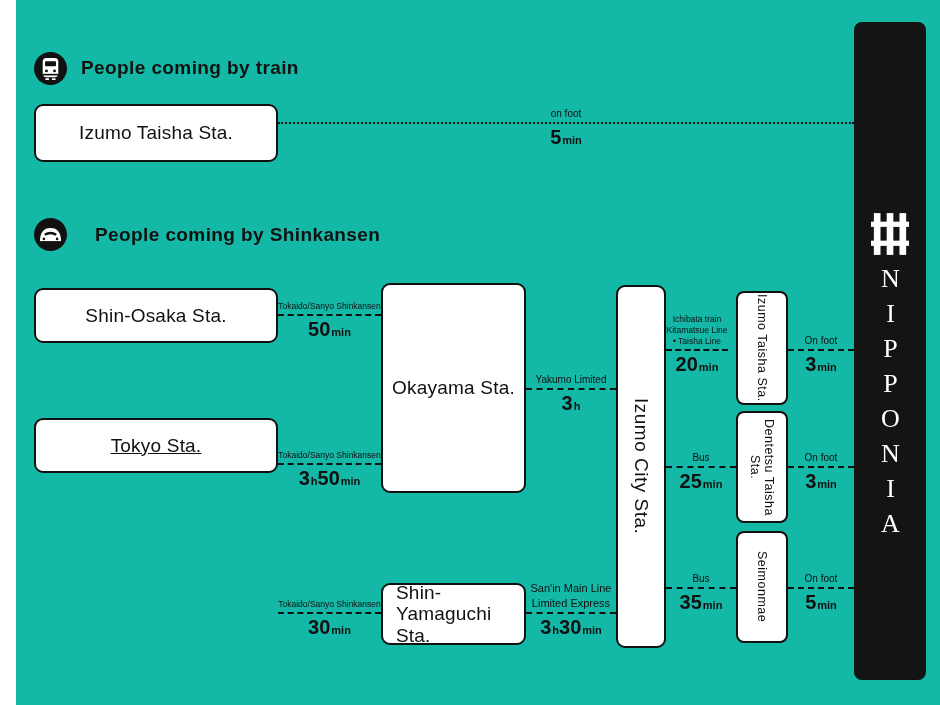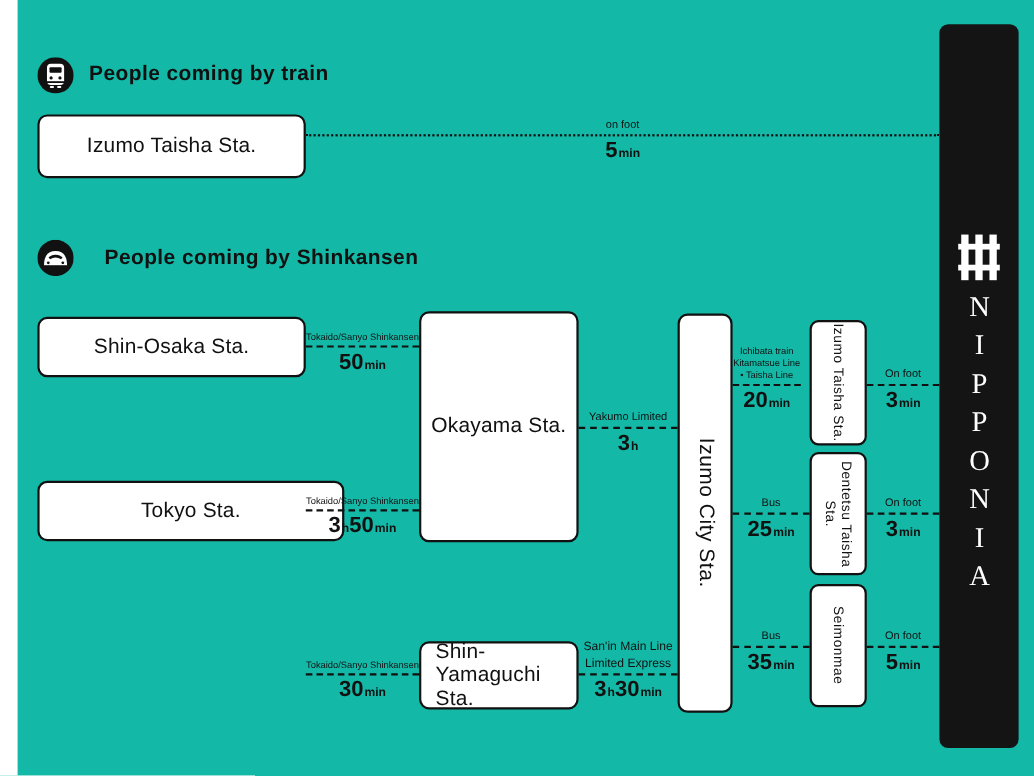--- a/index.html
+++ b/index.html
@@ -79,21 +79,21 @@
       <circle cx="10.8" cy="22.8" r="1.4" fill="#111"></circle>
       <circle cx="25.2" cy="22.8" r="1.4" fill="#111"></circle>
       <rect x="6.5" y="25.2" width="23" height="1.6" fill="#111"></rect>
     </svg>
   </span>
   <div class="heading" style="left:79px;top:224px;">People coming by Shinkansen</div>
 
   <div class="station" style="left:18px;top:288px;width:244px;height:55px;">
     <span>Shin-Osaka Sta.</span>
   </div>
-  <div class="station" style="left:18px;top:437px;width:279px;height:55px;">
+  <div class="station" style="left:18px;top:418px;width:244px;height:55px;text-decoration:underline;">
     <span>Tokyo Sta.</span>
   </div>
 
   <div class="conn" style="left:262px;top:283px;width:103px;">
     <div class="route">Tokaido/Sanyo Shinkansen</div>
     <div class="line"></div>
     <div class="time"><span class="tb">50</span><span class="ts">min</span></div>
   </div>
   <div class="conn" style="left:262px;top:432px;width:103px;">
     <div class="route">Tokaido/Sanyo Shinkansen</div>

